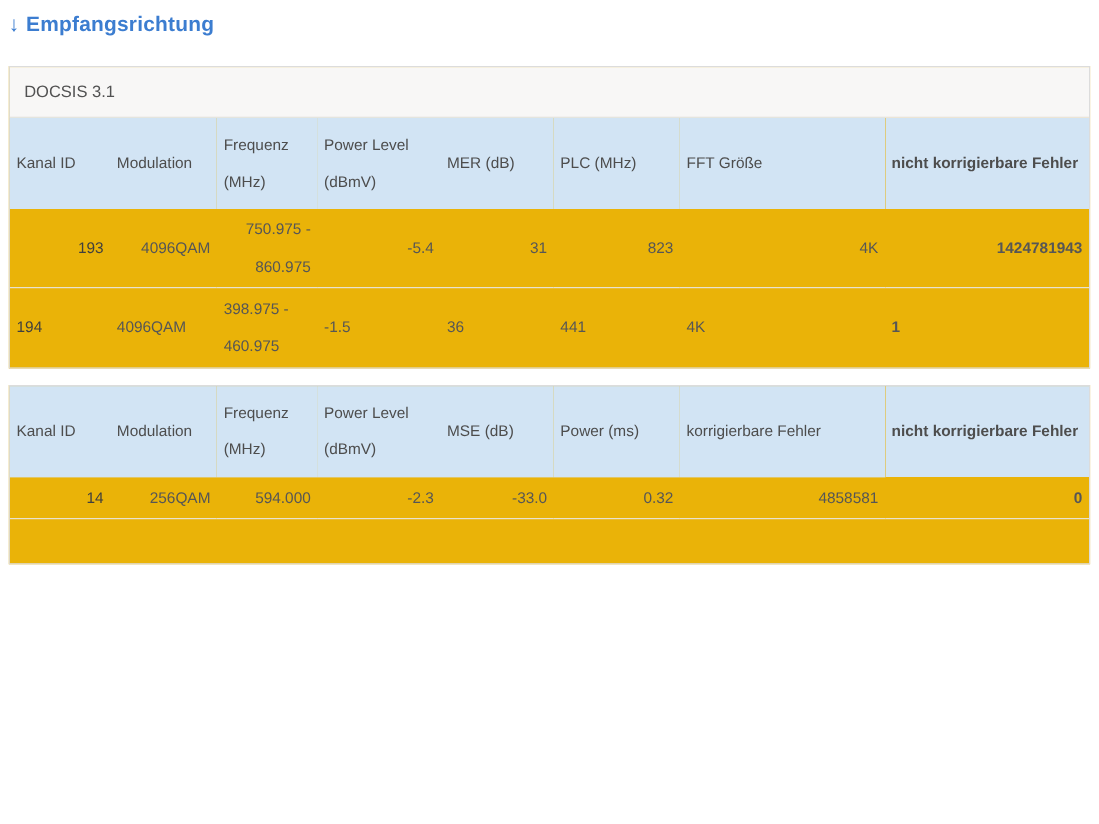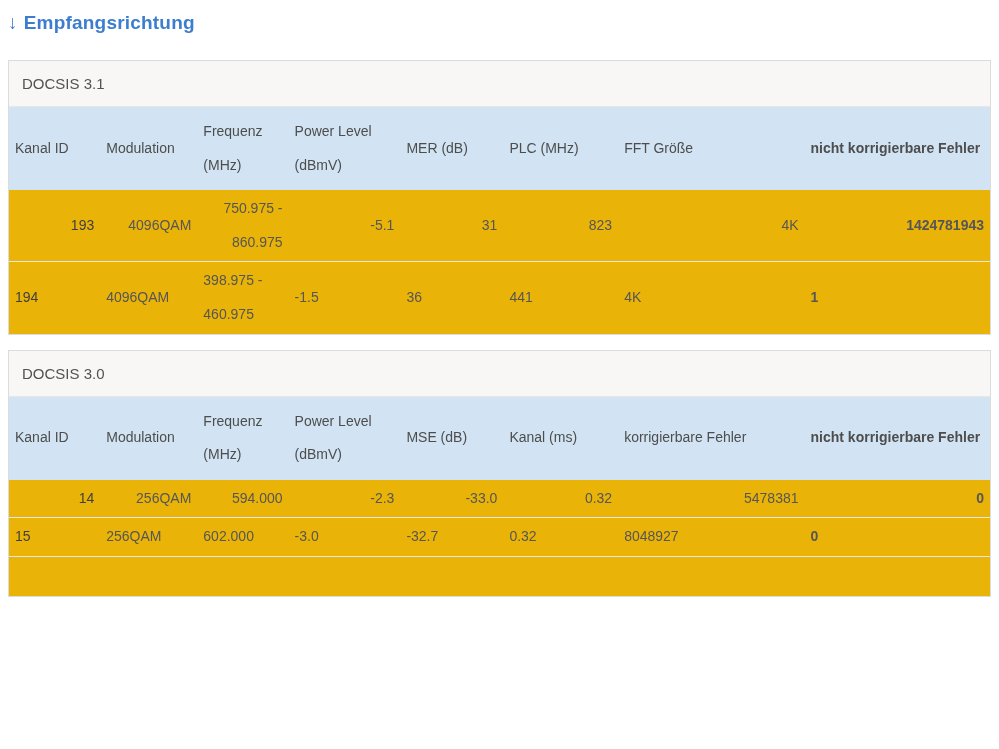--- a/index.html
+++ b/index.html
@@ -101,84 +101,73 @@
             <th>PLC (MHz)</th>
             <th>FFT Größe</th>
             <th>nicht korrigierbare Fehler</th>
           </tr>
         </thead>
       <tbody>
           <tr>
             <td class="chan-id">193</td>
             <td>4096QAM</td>
             <td>750.975 - 860.975</td>
-            <td>-5.1</td>
+            <td>-5.4</td>
             <td>31</td>
             <td>823</td>
             <td>4K</td>
             <td>1424781943</td>
           </tr>
           <tr>
             <td class="chan-id">194</td>
             <td>4096QAM</td>
             <td>398.975 - 460.975</td>
             <td>-1.5</td>
             <td>36</td>
             <td>441</td>
             <td>4K</td>
             <td>1</td>
           </tr>
         </tbody>
     </table>
   </div>
 
   <div class="panel">
-    <div class="panel-caption">DOCSIS 3.0</div>
     <table>
       <colgroup>
         <col class="c1">
           <col class="c2">
           <col class="c3">
           <col class="c4">
         <col class="c5">
           <col class="c6">
           <col class="c7">
           <col class="c8">
       </colgroup>
       <thead>
           <tr>
             <th>Kanal ID</th>
             <th>Modulation</th>
             <th>Frequenz (MHz)</th>
             <th>Power Level (dBmV)</th>
             <th>MSE (dB)</th>
-            <th>Kanal (ms)</th>
+            <th>Power (ms)</th>
             <th>korrigierbare Fehler</th>
             <th>nicht korrigierbare Fehler</th>
           </tr>
         </thead>
       <tbody>
           <tr>
             <td class="chan-id">14</td>
             <td>256QAM</td>
             <td>594.000</td>
             <td>-2.3</td>
             <td>-33.0</td>
             <td>0.32</td>
-            <td>5478381</td>
-            <td>0</td>
-          </tr>
-          <tr>
-            <td class="chan-id">15</td>
-            <td>256QAM</td>
-            <td>602.000</td>
-            <td>-3.0</td>
-            <td>-32.7</td>
-            <td>0.32</td>
-            <td>8048927</td>
+            <td>4858581</td>
             <td>0</td>
           </tr>
           <tr class="cut-row">
             <td colspan="8"></td>
           </tr>
         </tbody>
     </table>
   </div>
 
 </div>

